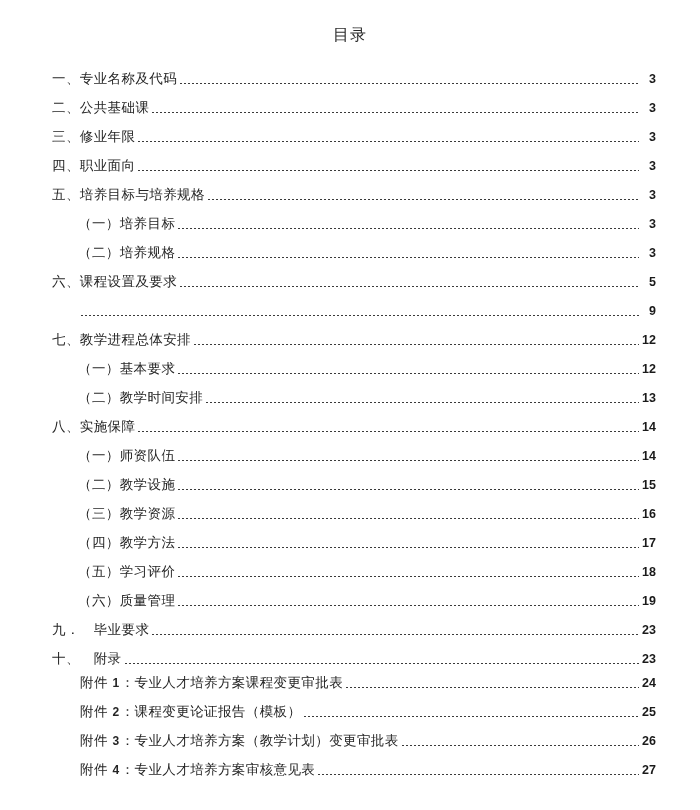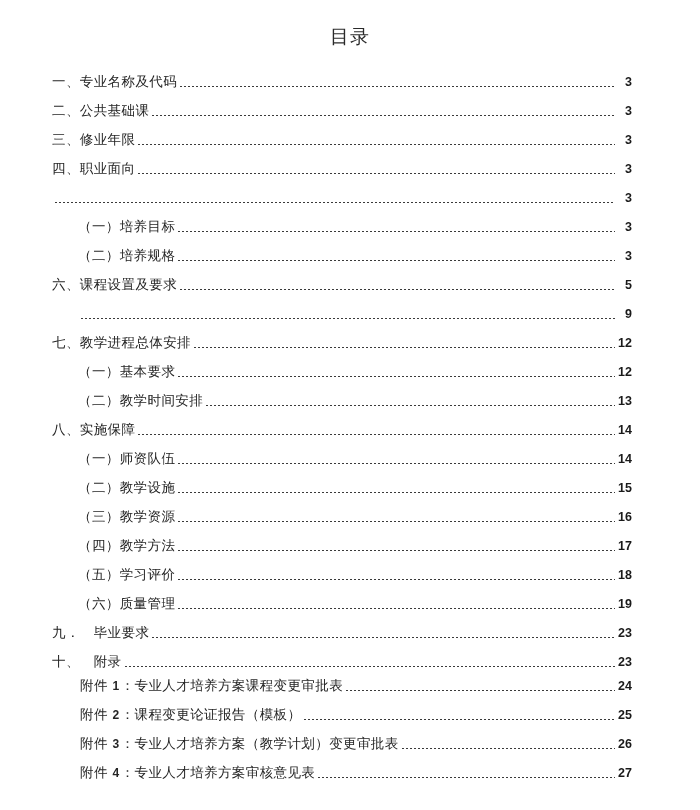--- a/index.html
+++ b/index.html
@@ -19,21 +19,21 @@
     position: relative;
     width: 700px;
     height: 810px;
     background: #ffffff;
     box-sizing: border-box;
   }
 
   
   .toc-title {
     text-align: center;
-    font-size: 19px;
+    font-size: 16px;
     line-height: 1;
     color: #2a2a2a;
     letter-spacing: 1px;
     padding-top: 27px;
     padding-bottom: 0;
     font-weight: 400;
   }
 
   
   .toc-list {
@@ -42,21 +42,21 @@
     list-style: none;
     margin-top: 16px;
   }
 
   .toc-entry {
     display: flex;
     align-items: flex-end;
     height: 29px;
     box-sizing: border-box;
     padding-left: 52px;
-    padding-right: 68px;
+    padding-right: 44px;
     font-size: 13.5px;
     color: #252525;
     white-space: nowrap;
   }
 
   .toc-entry.level-2 {
     padding-left: 78px;
   }
 
   .toc-entry.level-att {
@@ -132,20 +132,21 @@
         <span class="entry-label">三、修业年限</span>
         <span class="leader"></span>
         <span class="page-num">3</span>
       </li>
       <li class="toc-entry">
         <span class="entry-label">四、职业面向</span>
         <span class="leader"></span>
         <span class="page-num">3</span>
       </li>
       <li class="toc-entry">
+        <span class="entry-label">五、培养目标与培养规格</span>
         <span class="leader"></span>
         <span class="page-num">3</span>
       </li>
       <li class="toc-entry level-2">
         <span class="entry-label">（一）培养目标</span>
         <span class="leader"></span>
         <span class="page-num">3</span>
       </li>
       <li class="toc-entry level-2">
         <span class="entry-label">（二）培养规格</span>

